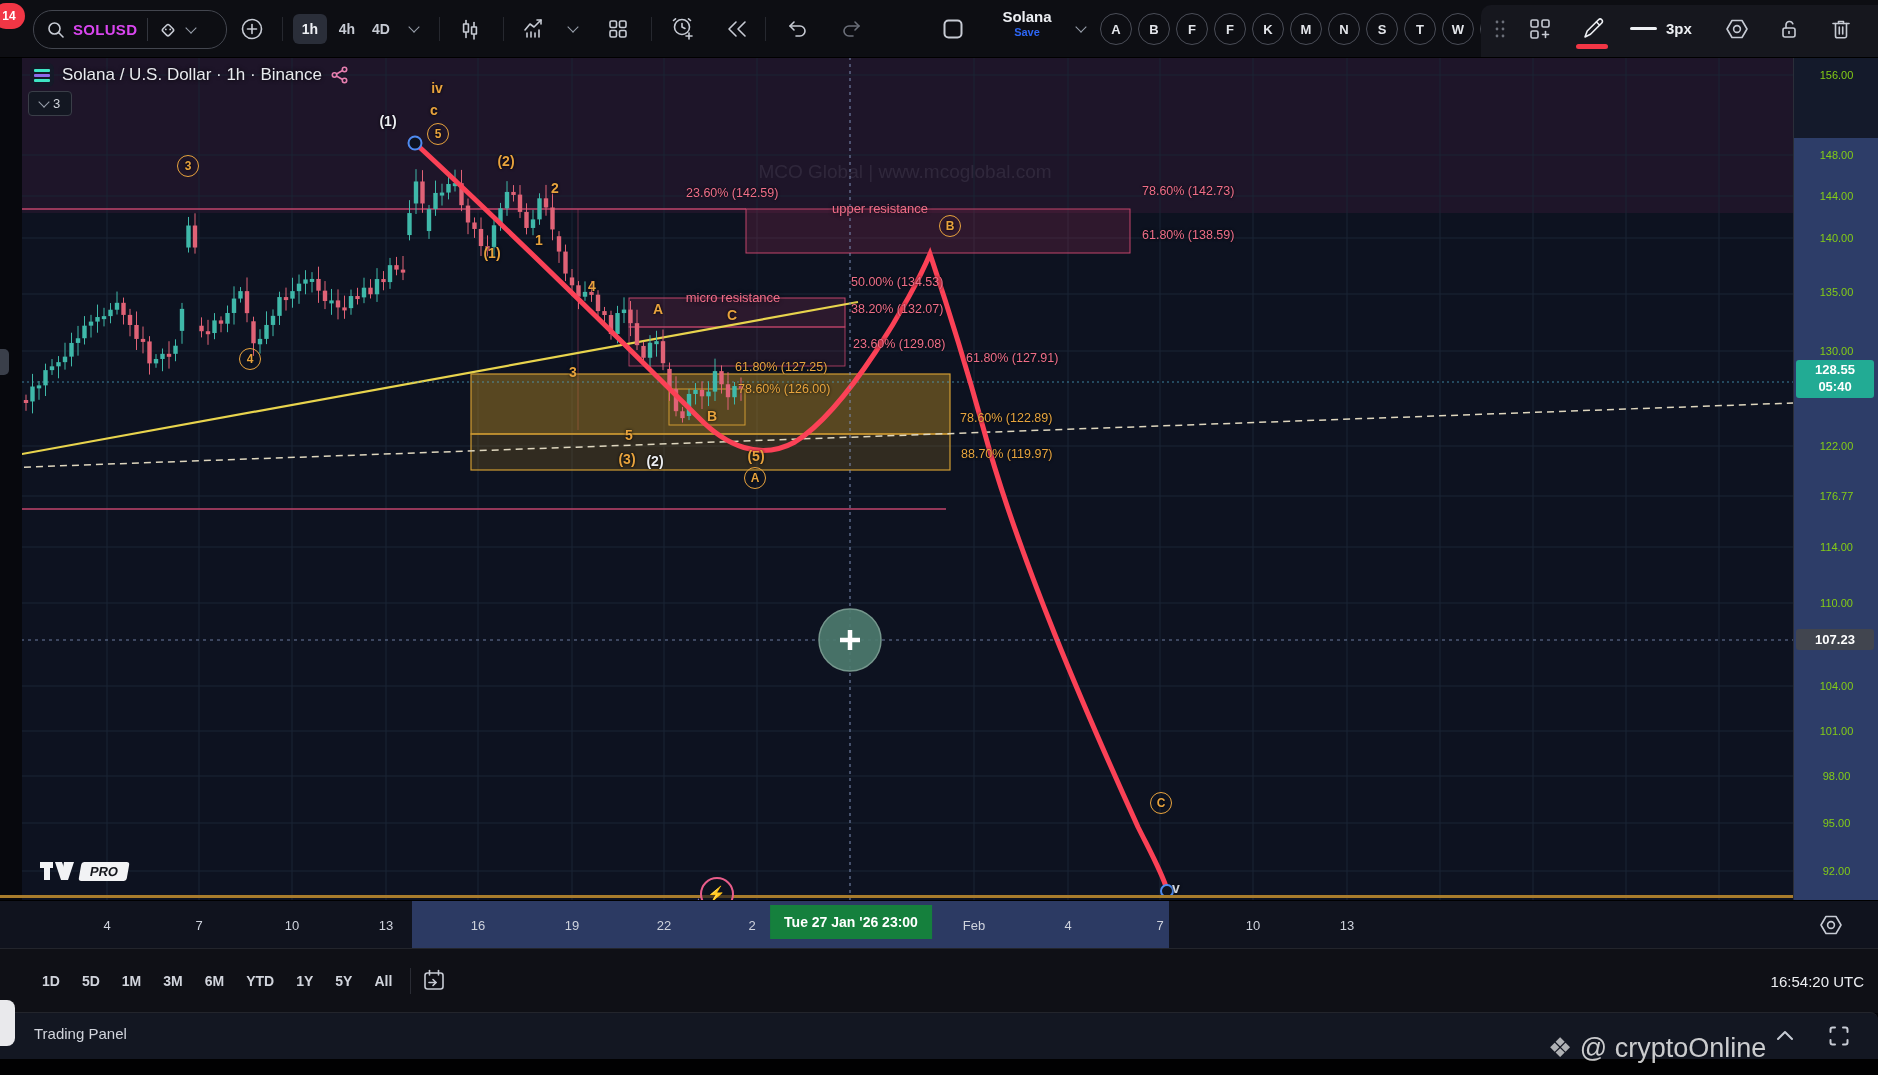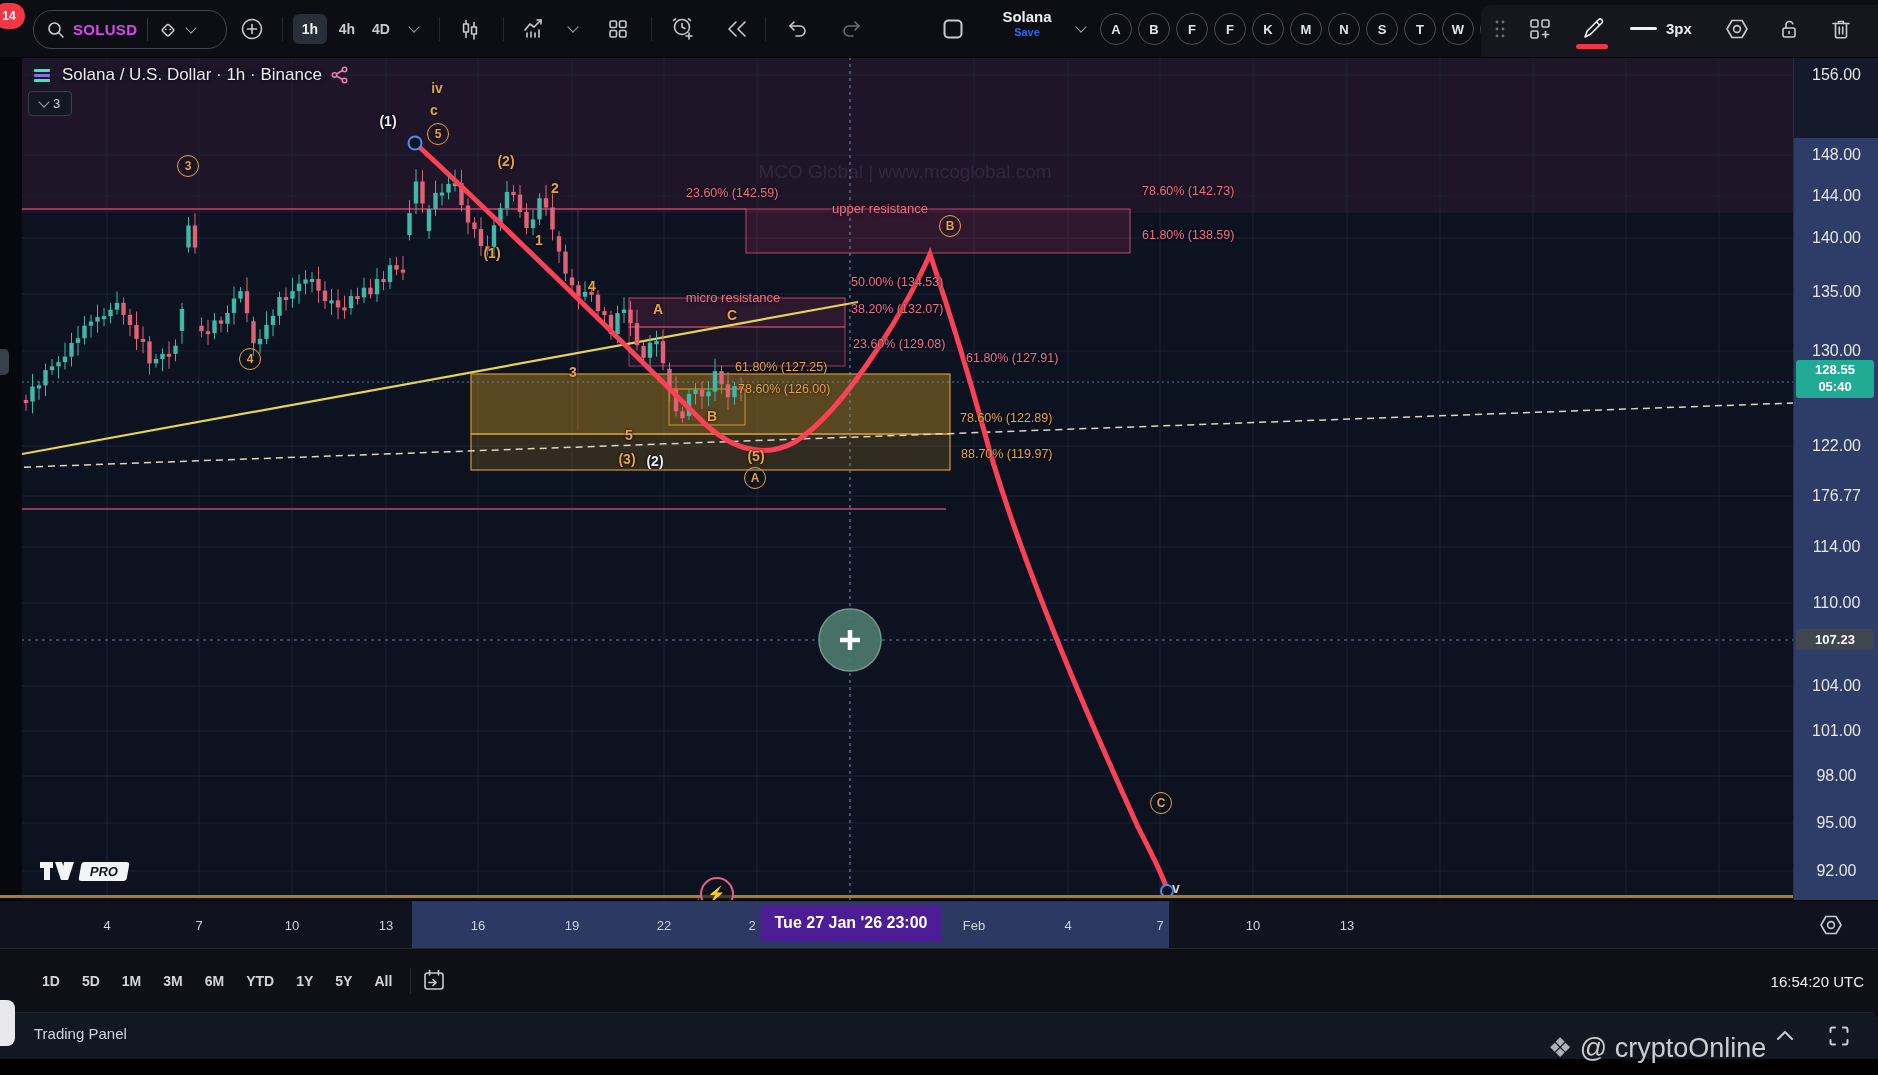--- a/index.html
+++ b/index.html
@@ -71,35 +71,35 @@
   .spark{position:absolute;left:693px;top:838px;color:#8f7bd8;font-size:13px;z-index:6;}
   .goldline{position:absolute;left:0;top:838px;width:1793px;height:3px;background:#a87c2c;z-index:4;}
   .left-strip{position:absolute;left:0;top:0;width:22px;height:843px;background:#07080d;z-index:3;}
   .gray-tab{position:absolute;left:0;top:292px;width:9px;height:26px;background:#3a3f4a;
             border-radius:0 5px 5px 0;z-index:4;}
 
   
   .paxis{position:absolute;left:1793px;top:57px;width:85px;height:843px;background:#141a2b;
          border-left:1px solid #2a2e39;z-index:10;}
   .paxis .blue{position:absolute;left:0;top:81px;width:85px;height:762px;background:#2d3d68;}
-  .ptick{position:absolute;left:0;width:85px;text-align:center;font-size:16px;color:#e5e5e5;
+  .ptick{position:absolute;left:0;width:85px;text-align:center;font-size:11px;color:#84cc16;
          transform:translateY(-50%);}
   .pbadge{position:absolute;left:2px;width:78px;border-radius:3px;text-align:center;z-index:12;}
   .pbadge.cur{top:303px;background:#22ab94;color:#fff;font-size:13px;font-weight:bold;
               padding:2px 0;line-height:1.3;}
   .pbadge.cross{top:572px;background:#41454f;color:#fff;font-size:13px;font-weight:bold;padding:3px 0;}
 
   
   .taxis{position:absolute;left:0;top:900px;width:1878px;height:48px;background:#10131e;
          border-top:1px solid #000;z-index:9;}
   .taxis .hl{position:absolute;left:412px;top:0;width:757px;height:48px;background:#2c3a63;}
   .ttick{position:absolute;top:0;height:48px;display:flex;align-items:center;font-size:13px;
          color:#cfd3dd;transform:translateX(-50%);}
-  .tcross{position:absolute;left:851px;top:4px;transform:translateX(-50%);background:#4c1d95;
-          color:#fff;font-size:16px;font-weight:bold;padding:9px 14px;border-radius:0;
+  .tcross{position:absolute;left:851px;top:4px;transform:translateX(-50%);background:#15803d;
+          color:#fff;font-size:14px;font-weight:bold;padding:9px 14px;border-radius:0;
           white-space:nowrap;z-index:11;}
   .taxis-gear{position:absolute;left:1818px;top:11px;z-index:11;}
 
   
   .btoolbar{position:absolute;left:0;top:948px;width:1878px;height:64px;background:#0f1016;
             border-top:1px solid #23252c;display:flex;align-items:center;z-index:9;}
   .range{font-size:14px;font-weight:bold;color:#d1d4dc;padding:6px 8px;margin-left:6px;border-radius:5px;}
   .bdiv{width:1px;height:26px;background:#2a2c34;margin:0 10px;}
   .clock{position:absolute;right:14px;top:0;height:64px;display:flex;align-items:center;
          font-size:15px;color:#eceef2;}

